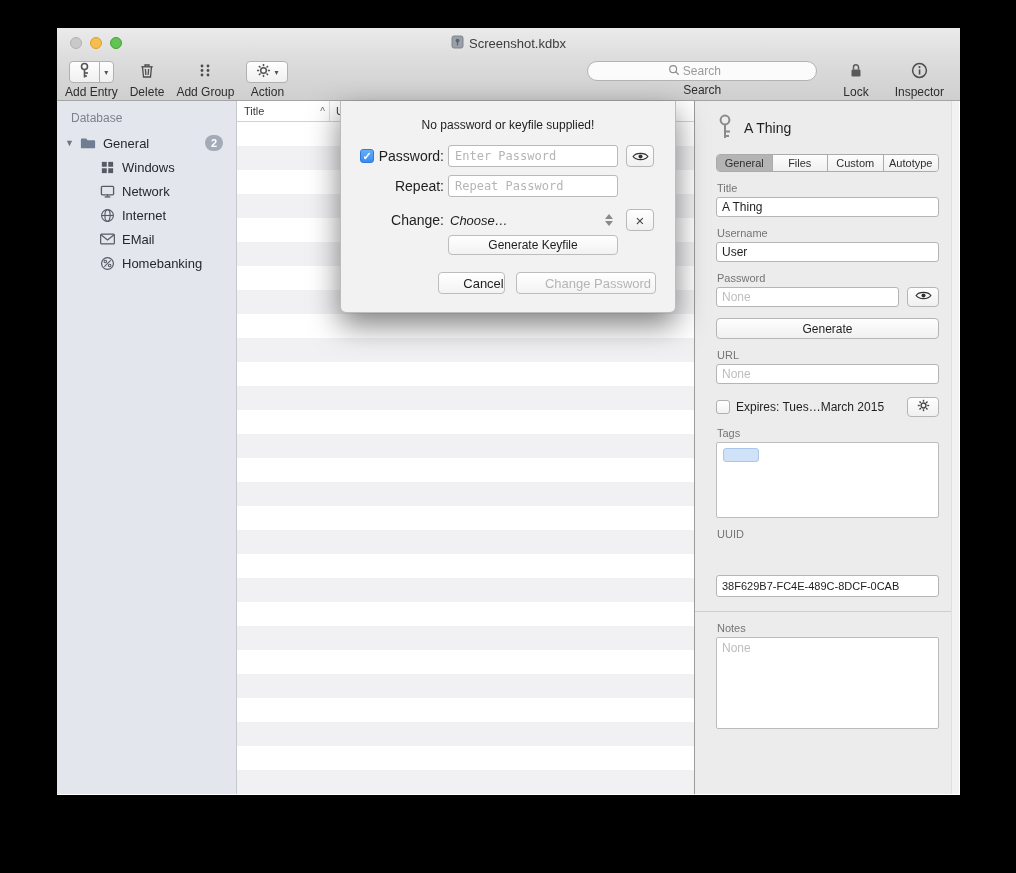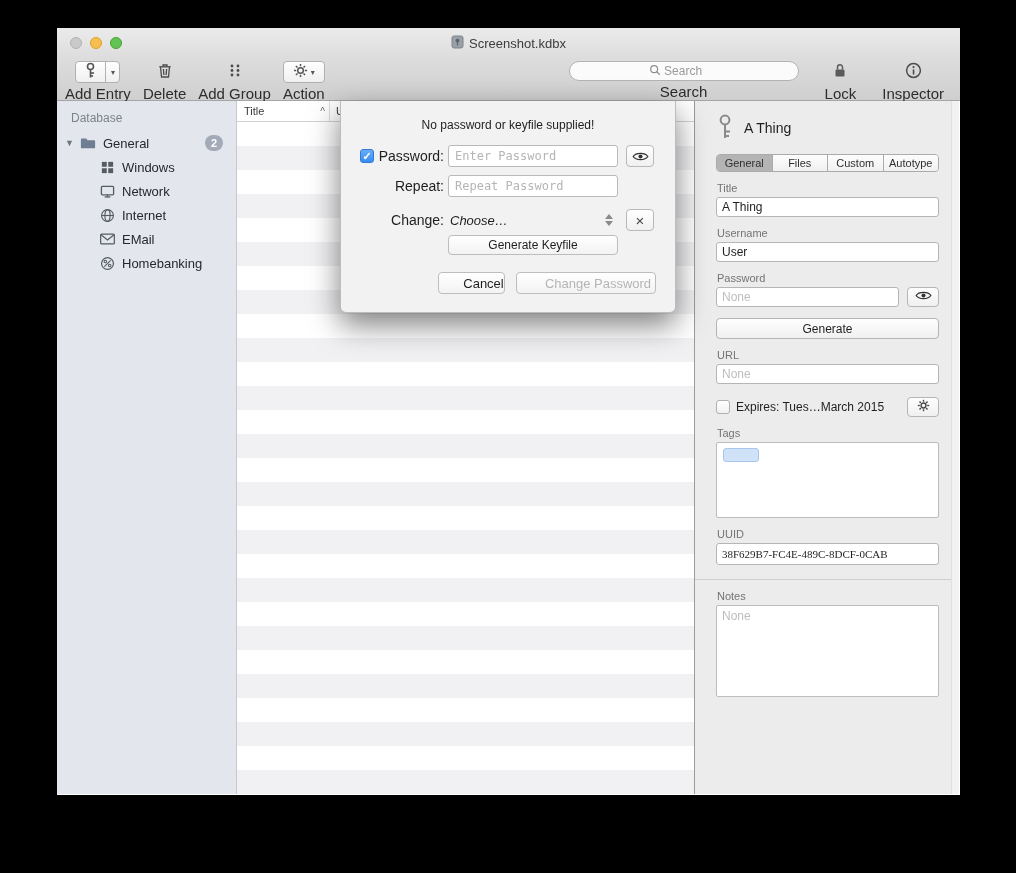--- a/index.html
+++ b/index.html
@@ -15,21 +15,21 @@
   .light { width:12px; height:12px; border-radius:50%; display:inline-block; }
   .light.close { background:#c9c9c9; border:1px solid #b2b2b2; }
   .light.min   { background:#f6be50; border:1px solid #dfa123; }
   .light.zoom  { background:#61c454; border:1px solid #47a12e; }
   .title { display:flex; align-items:center; gap:5px; font-size:13px; color:#3c3c3c; }
 
   
   .toolbar { height:43px; background:linear-gradient(#dddddd,#cfcfcf); border-bottom:1px solid #a5a5a5;
              display:flex; align-items:flex-start; padding:3px 16px 0 8px; }
   .titem { display:flex; flex-direction:column; align-items:center; margin-right:12px; }
-  .tlabel { font-size:15px; color:#2d2d2d; margin-top:2px; white-space:nowrap; }
+  .tlabel { font-size:12px; color:#2d2d2d; margin-top:2px; white-space:nowrap; }
   .btn-seg { display:flex; }
   .tbtn { height:22px; background:linear-gradient(#fefefe,#f0f0f0); border:1px solid #b1b1b1;
           display:flex; align-items:center; justify-content:center; cursor:default; }
   .seg-main { width:31px; border-radius:4px 0 0 4px; }
   .seg-arrow { width:15px; border-radius:0 4px 4px 0; margin-left:-1px; font-size:8px; color:#555; }
   .action-btn { width:42px; border-radius:4px; gap:3px; }
   .icon-btn { height:22px; display:flex; align-items:center; justify-content:center; padding:0 4px;
               background:transparent; border:none; }
   .mini-arrow { font-size:8px; color:#555; }
   .tb-right { margin-left:auto; display:flex; align-items:flex-start; gap:14px; }
@@ -89,22 +89,22 @@
   .generate-btn { margin-top:11px; width:100%; height:21px; border:1px solid #b5b5b5; border-radius:4px;
                   background:linear-gradient(#fefefe,#f0f0f0); font-size:12px; color:#1f1f1f;
                   font-family:inherit; }
   .expires-row { margin-top:13px; display:flex; align-items:center; gap:6px; font-size:12px; color:#1f1f1f; }
   .cb { width:14px; height:14px; border:1px solid #b0b0b0; border-radius:3px;
         background:linear-gradient(#ffffff,#f2f2f2); flex-shrink:0; }
   .expires-row .sq-btn { margin-left:auto; }
   .tags-box { margin-top:0; height:76px; background:#fff; border:1px solid #bcbcbc; border-radius:2px;
               padding:5px 6px; }
   .tag-token { width:36px; height:14px; background:#cfe2f8; border:1px solid #a9c7ea; border-radius:3px; }
-  .uuid-field { font-family:Liberation Serif, serif; font-size:11px; height:22px;
-                white-space:nowrap; overflow:hidden; }
+  .uuid-field { font-family:Liberation Sans, sans-serif; font-size:11px; height:22px;
+                white-space:nowrap; overflow:hidden;margin-top:32px; }
   .divider { margin:14px -20px 0 -21px; border-top:1px solid #cfcfcf; }
   .notes-box { width:100%; height:92px; background:#fff; border:1px solid #bcbcbc; border-radius:2px;
                resize:none; font-family:inherit; font-size:12px; color:#1f1f1f; padding:3px 5px; outline:none; }
   .notes-box::placeholder { color:#bdbdbd; }
 
   
   .sheet { position:absolute; left:283px; top:73px; width:336px; z-index:50; background:#f2f2f2;
            border:1px solid rgba(0,0,0,.22); border-top:none; border-radius:0 0 6px 6px;
            box-shadow:0 12px 30px rgba(0,0,0,.5); padding-bottom:18px; }
   .sheet-msg { margin-top:17px; text-align:center; font-size:12px; color:#1e1e1e; }

